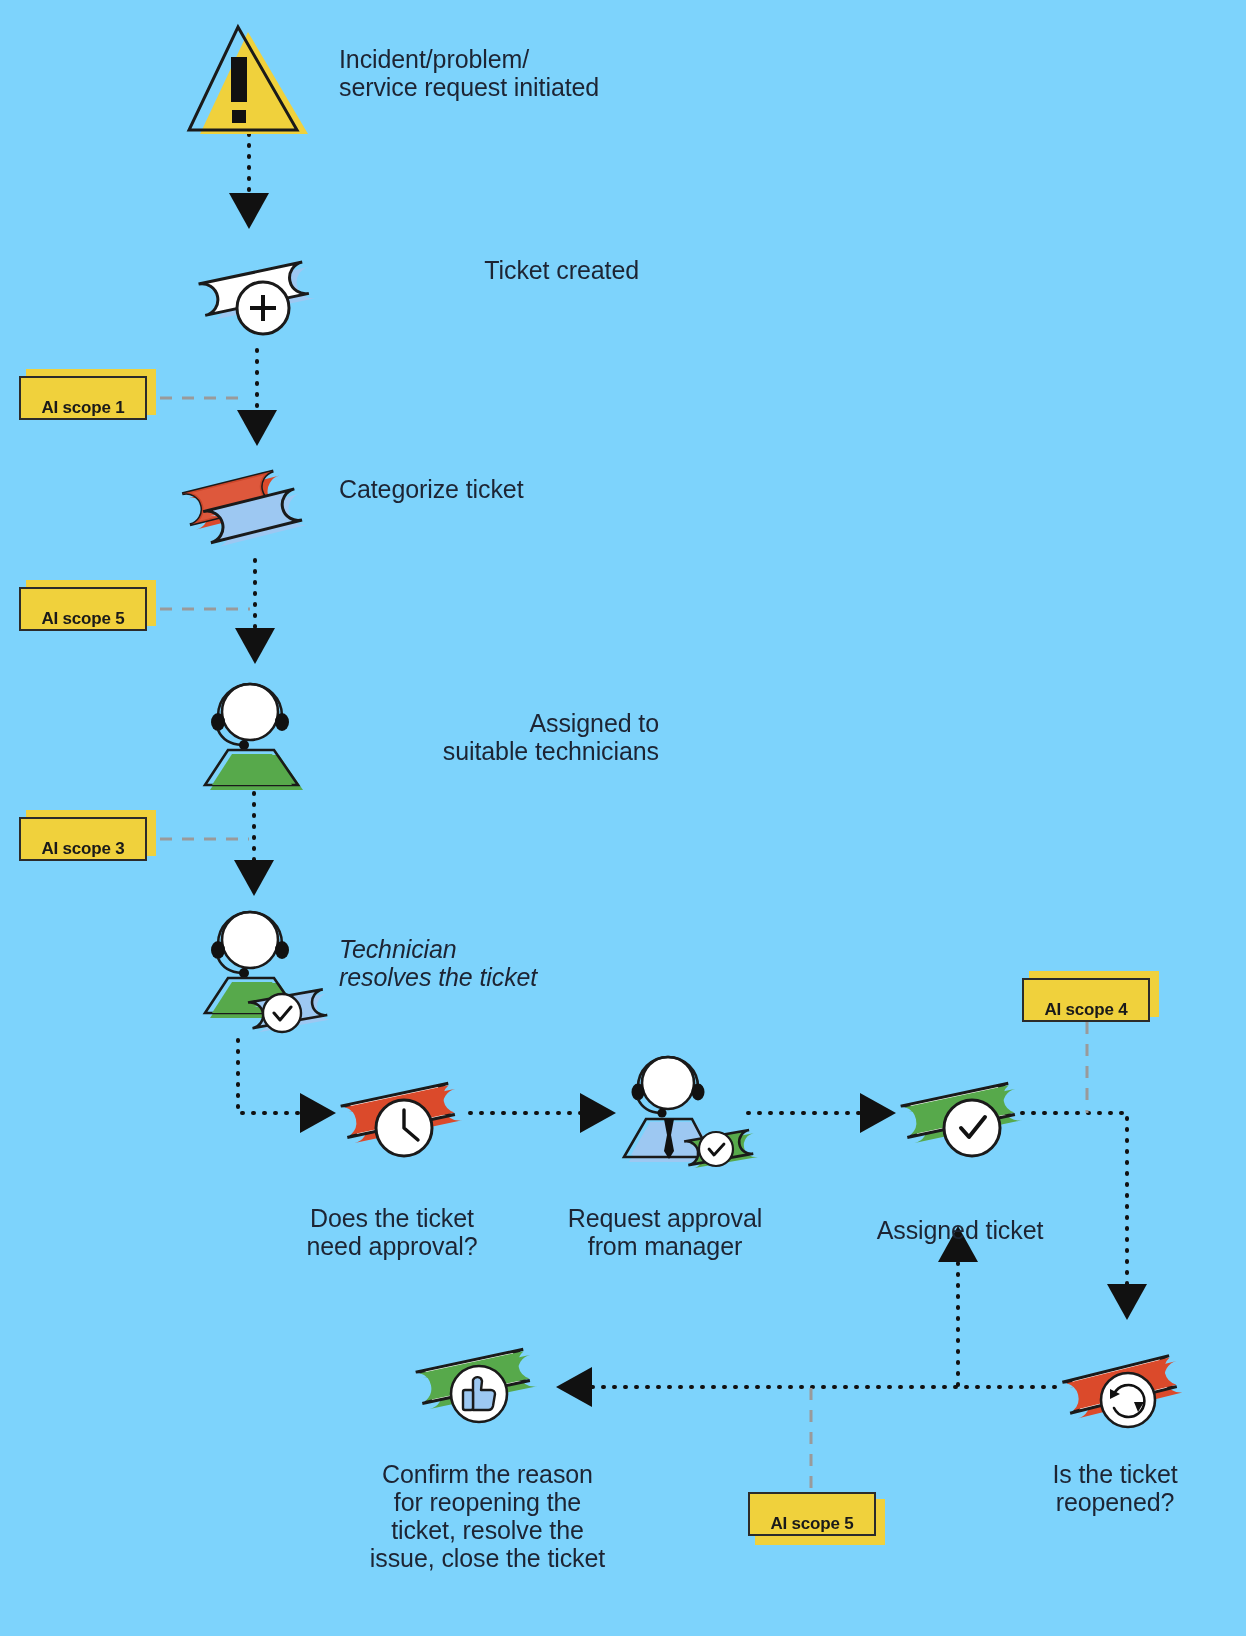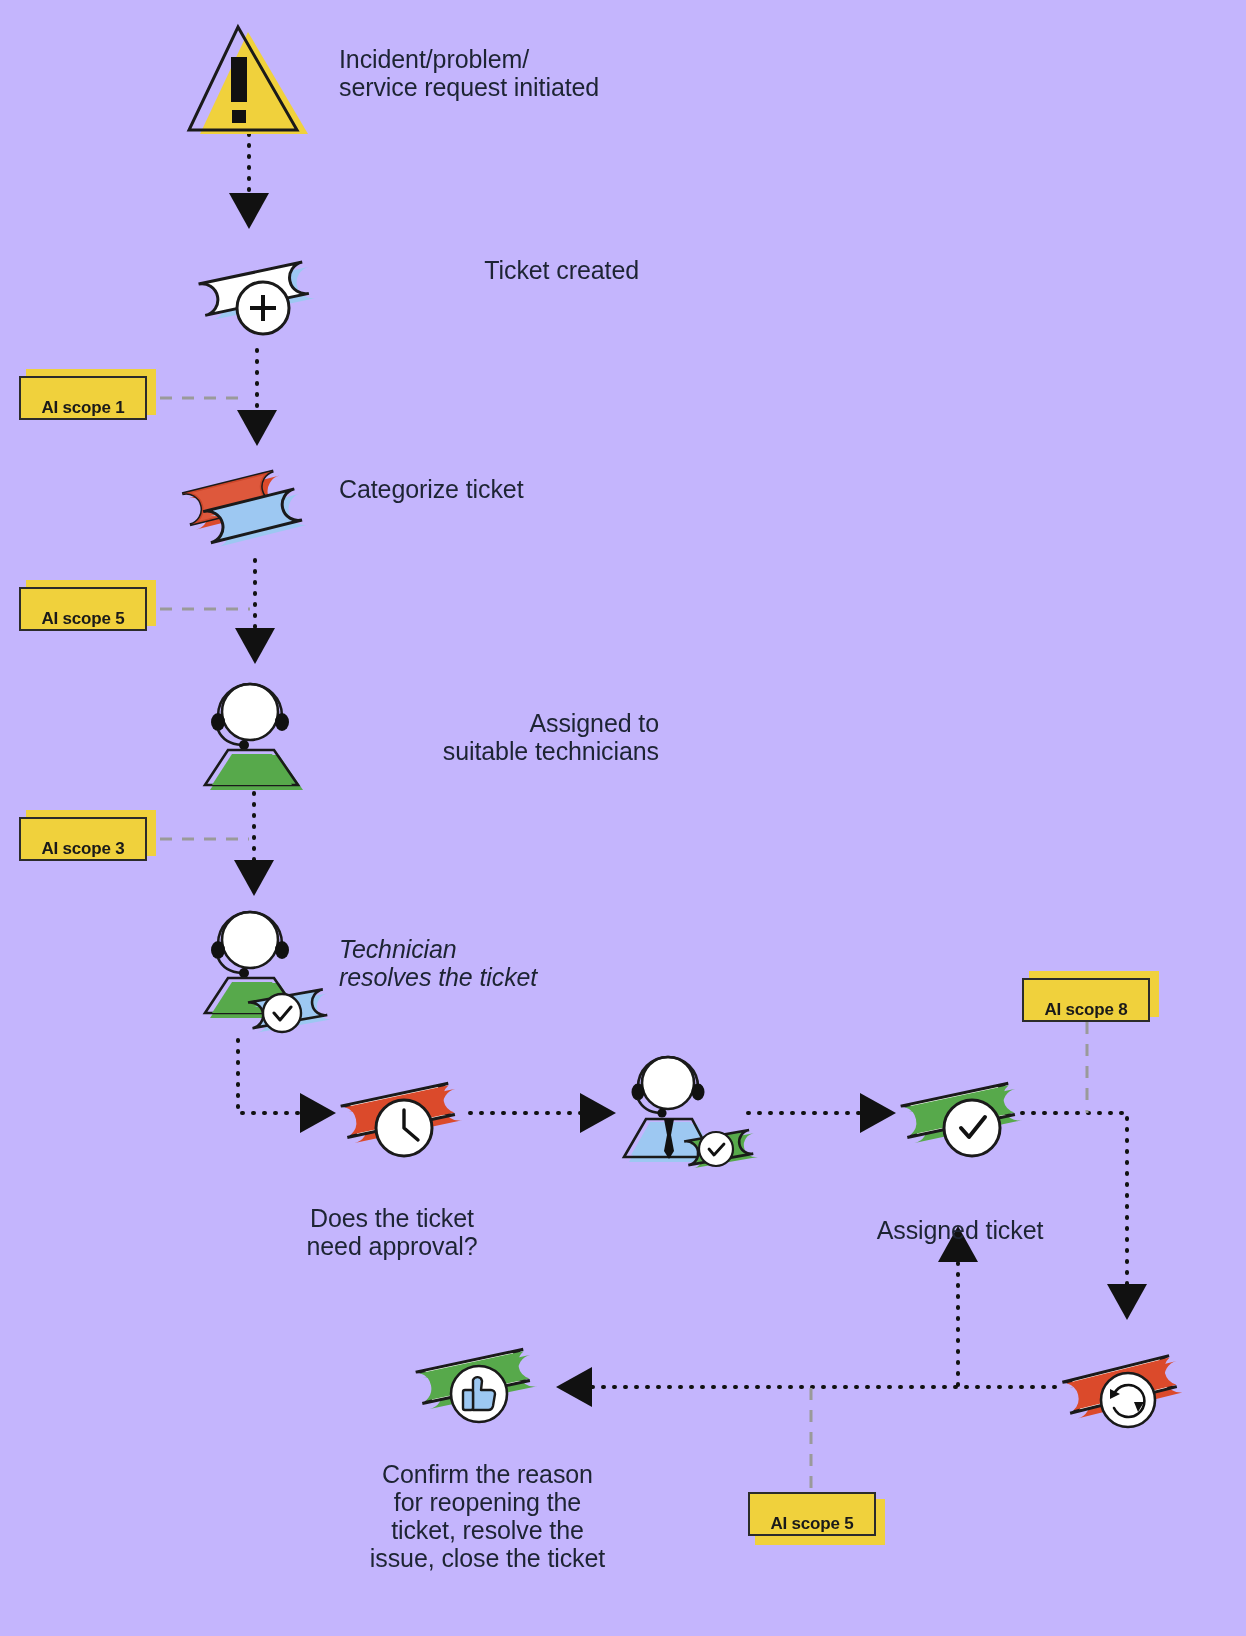--- a/index.html
+++ b/index.html
@@ -8,21 +8,21 @@
     background: #ffffff;
   }
   body {
     font-family: "Liberation Sans", sans-serif;
     color: #1d2433;
   }
   #canvas {
     position: relative;
     width: 1246px;
     height: 1636px;
-    background: #c4b5fd;
+    background: #7dd3fc;
     overflow: hidden;
   }
   .node { position: absolute; }
   .label {
     position: absolute;
     font-size: 25px;
     line-height: 1.12;
     color: #1d2433;
     white-space: pre-line;
     letter-spacing: -0.1px;
@@ -234,54 +234,58 @@
       <polygon points="52,74 62,74 59,90 62,106 57,114 52,106 55,90" fill="#111"></polygon>
 
       <g transform="rotate(-10 110 104)">
         <path d="M74,90 L140,90 A12,12 0 0,0 140,114 L74,114 A12,12 0 0,0 74,90 Z" fill="#57A94B" transform="translate(4,4)"></path>
         <path d="M74,90 L140,90 A12,12 0 0,0 140,114 L74,114 A12,12 0 0,0 74,90 Z" fill="#57A94B" stroke="#1a1a1a" stroke-width="2.6"></path>
       </g>
       <circle cx="104" cy="104" r="17" fill="#ffffff" stroke="#1a1a1a" stroke-width="2.2"></circle>
       <path d="M97,104 L102,110 L112,99" fill="none" stroke="#111" stroke-width="2.8" stroke-linecap="round" stroke-linejoin="round"></path>
     </svg>
   </div>
+  <div class="label center" style="left:545px; top:1188px; width:240px;">Request approval
+from manager</div>
 
   <div class="node" style="left:890px; top:1062px;">
     <svg width="145" height="110" viewBox="0 0 145 110">
       <g transform="rotate(-12 70 54)">
         <path d="M14,32 L124,32 A16,16 0 0,0 124,64 L14,64 A16,16 0 0,0 14,32 Z" fill="#57A94B" transform="translate(6,7)"></path>
         <path d="M14,32 L124,32 A16,16 0 0,0 124,64 L14,64 A16,16 0 0,0 14,32 Z" fill="#ffffff" stroke="#1a1a1a" stroke-width="3"></path>
         <path d="M18,34 L124,34 A16,16 0 0,0 124,62 L18,62 A16,16 0 0,0 18,34 Z" fill="#57A94B"></path>
       </g>
       <circle cx="82" cy="66" r="28" fill="#ffffff" stroke="#1a1a1a" stroke-width="3"></circle>
       <path d="M71,66 L79,75 L95,55" fill="none" stroke="#111" stroke-width="4" stroke-linecap="round" stroke-linejoin="round"></path>
     </svg>
   </div>
   <div class="label center" style="left:850px; top:1200px; width:220px;">Assigned ticket</div>
 
   <div class="scope" style="left:1022px; top:978px;">
     <div class="shadow"></div>
     <div class="box">
-      <span>AI scope 8</span>
+      <span>AI scope 4</span>
     </div>
   </div>
 
   <div class="node" style="left:1052px; top:1336px;">
     <svg width="145" height="110" viewBox="0 0 145 110">
       <g transform="rotate(-14 70 54)">
         <path d="M14,32 L124,32 A16,16 0 0,0 124,64 L14,64 A16,16 0 0,0 14,32 Z" fill="#DB4A2B" transform="translate(6,7)"></path>
         <path d="M14,32 L124,32 A16,16 0 0,0 124,64 L14,64 A16,16 0 0,0 14,32 Z" fill="#ffffff" stroke="#1a1a1a" stroke-width="3"></path>
         <path d="M18,34 L124,34 A16,16 0 0,0 124,62 L18,62 A16,16 0 0,0 18,34 Z" fill="#DB4A2B"></path>
       </g>
       <circle cx="76" cy="64" r="27" fill="#ffffff" stroke="#1a1a1a" stroke-width="2.6"></circle>
       <path d="M62,58 A16,16 0 1,1 62,72" fill="none" stroke="#111" stroke-width="2.6" stroke-linecap="round"></path>
       <polygon points="58,53 68,58 58,63" fill="#111"></polygon>
       <polygon points="92,66 86,76 82,66" fill="#111"></polygon>
     </svg>
   </div>
+  <div class="label center" style="left:1000px; top:1444px; width:230px;">Is the ticket
+reopened?</div>
 
   <div class="node" style="left:405px; top:1328px;">
     <svg width="145" height="110" viewBox="0 0 145 110">
       <g transform="rotate(-12 70 54)">
         <path d="M14,32 L124,32 A16,16 0 0,0 124,64 L14,64 A16,16 0 0,0 14,32 Z" fill="#57A94B" transform="translate(6,7)"></path>
         <path d="M14,32 L124,32 A16,16 0 0,0 124,64 L14,64 A16,16 0 0,0 14,32 Z" fill="#ffffff" stroke="#1a1a1a" stroke-width="3"></path>
         <path d="M18,34 L124,34 A16,16 0 0,0 124,62 L18,62 A16,16 0 0,0 18,34 Z" fill="#57A94B"></path>
       </g>
       <circle cx="74" cy="66" r="28" fill="#ffffff" stroke="#1a1a1a" stroke-width="2.6"></circle>
 

